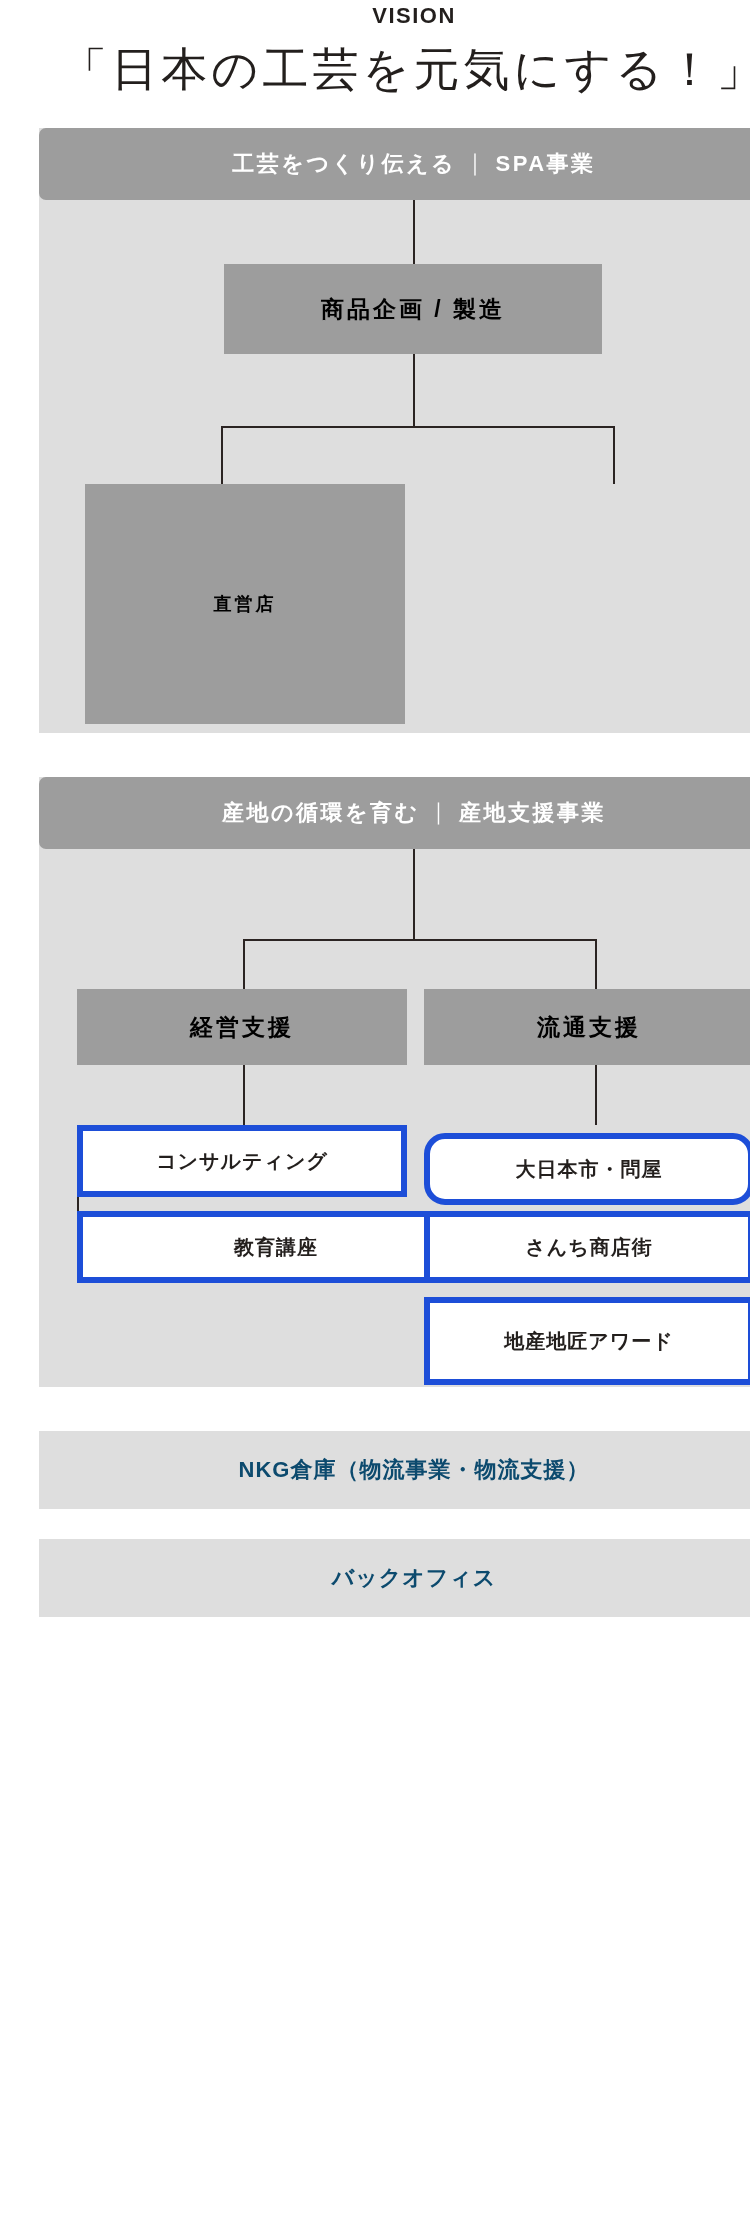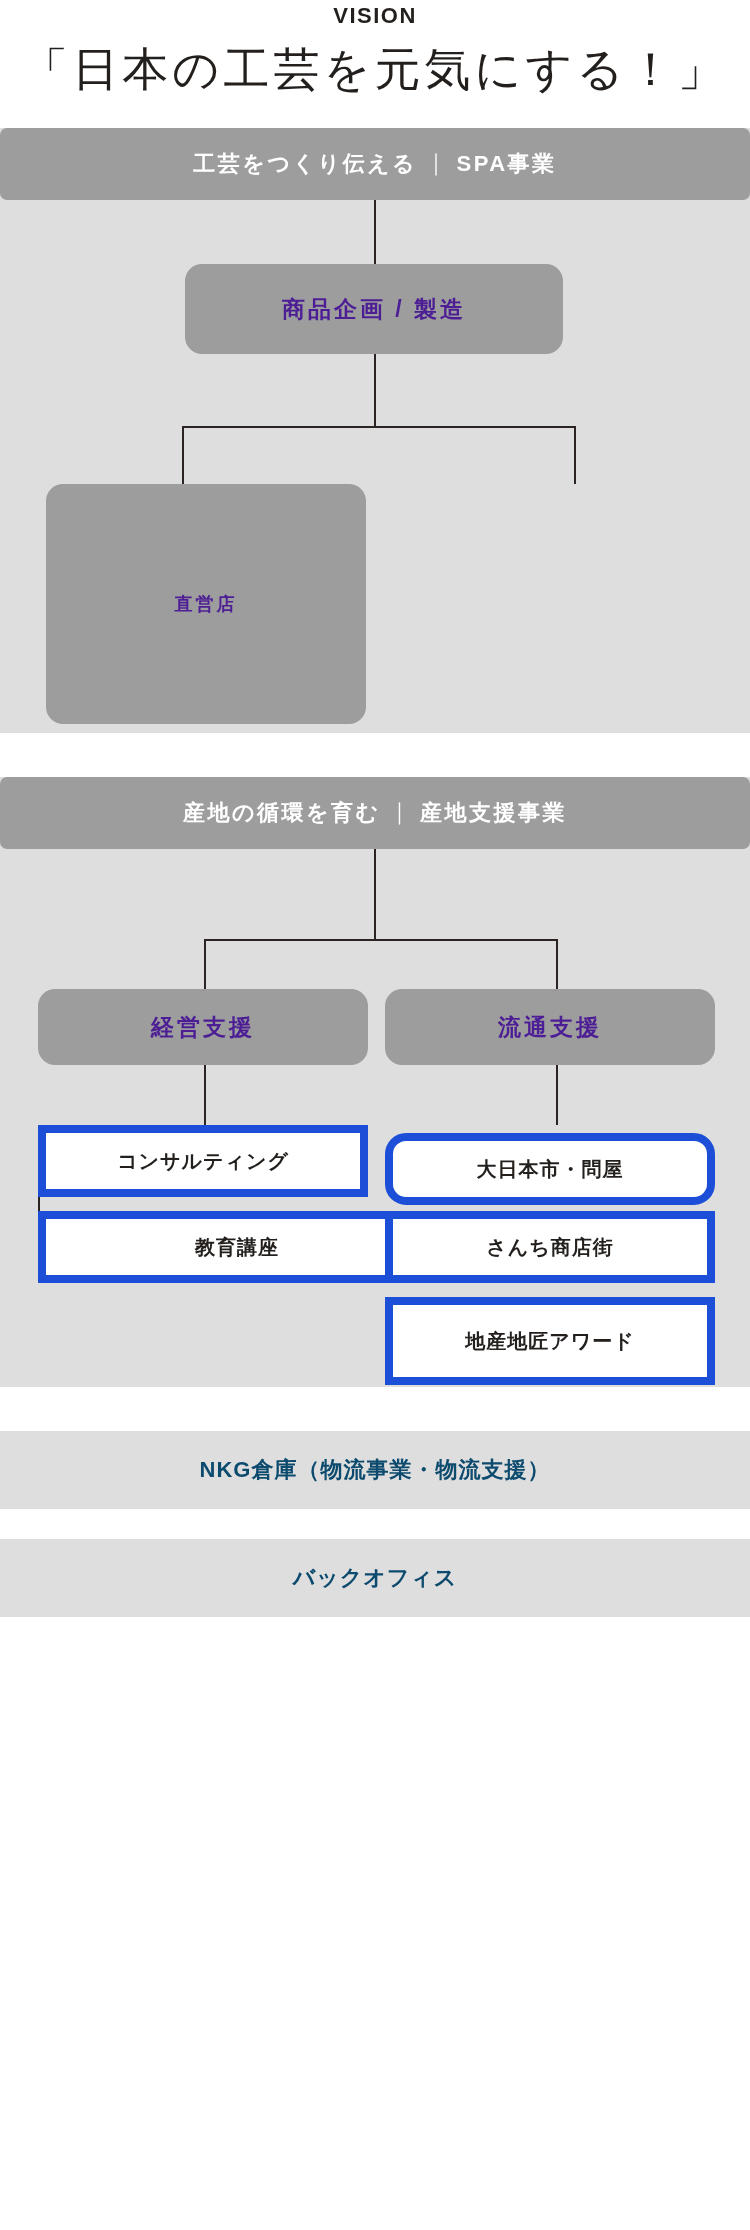--- a/index.html
+++ b/index.html
@@ -11,20 +11,21 @@
     font-family: "Liberation Sans", "DejaVu Sans", sans-serif;
     color: #2b2422;
     -webkit-font-smoothing: antialiased;
   }
   .page {
     position: relative;
     width: 750px;
     min-height: 2230px;
     background: #ffffff;
     overflow: hidden;
+    padding-left: 39px;
   }
 
   
   .vision-block {
     width: 750px;
     padding-top: 2px;
     text-align: center;
   }
   .vision-label {
     font-family: "Liberation Sans", "DejaVu Sans", sans-serif;
@@ -77,30 +78,29 @@
   
   .node {
     position: absolute;
     display: flex;
     align-items: center;
     justify-content: center;
     text-align: center;
   }
   .node-gray {
     background: #9d9d9d;
-    color: #4c1d95;
+    color: #000000;
     font-weight: 700;
     letter-spacing: 3px;
-    border-radius: 17px;
   }
   .node-white {
     background: #ffffff;
     color: #231f1d;
     font-weight: 700;
-    border: 8px solid #1d4ed8;
+    border: 6px solid #1d4ed8;
     letter-spacing: 1px;
   }
   .conn {
     position: absolute;
     background: #2b2422;
   }
   .conn-v { width: 2px; }
   .conn-h { height: 2px; }
 
   

